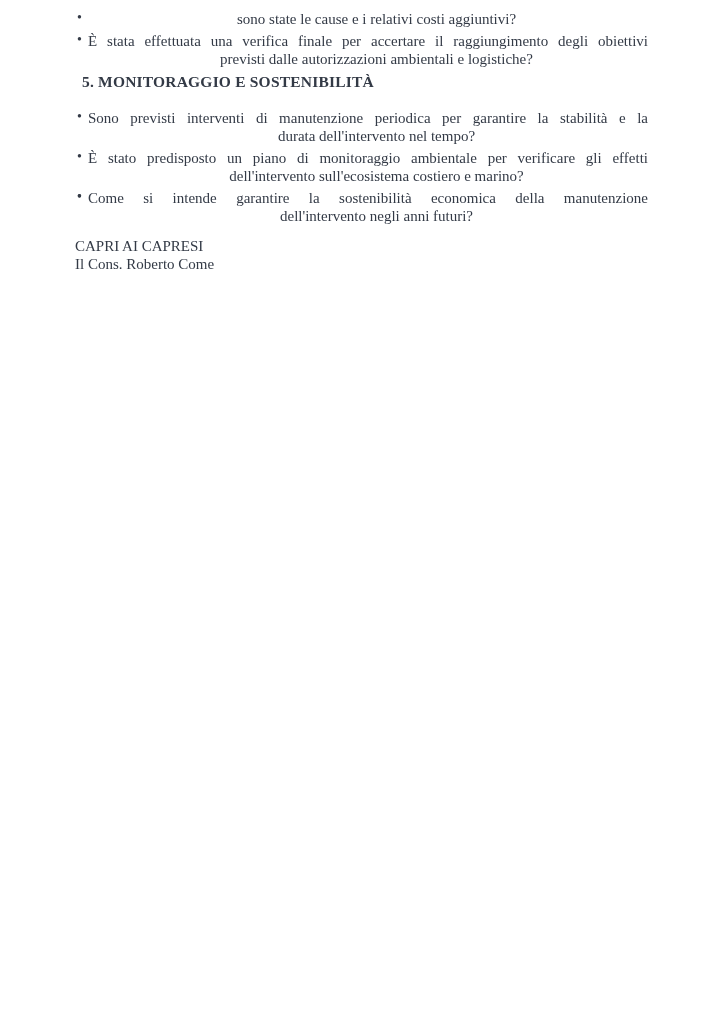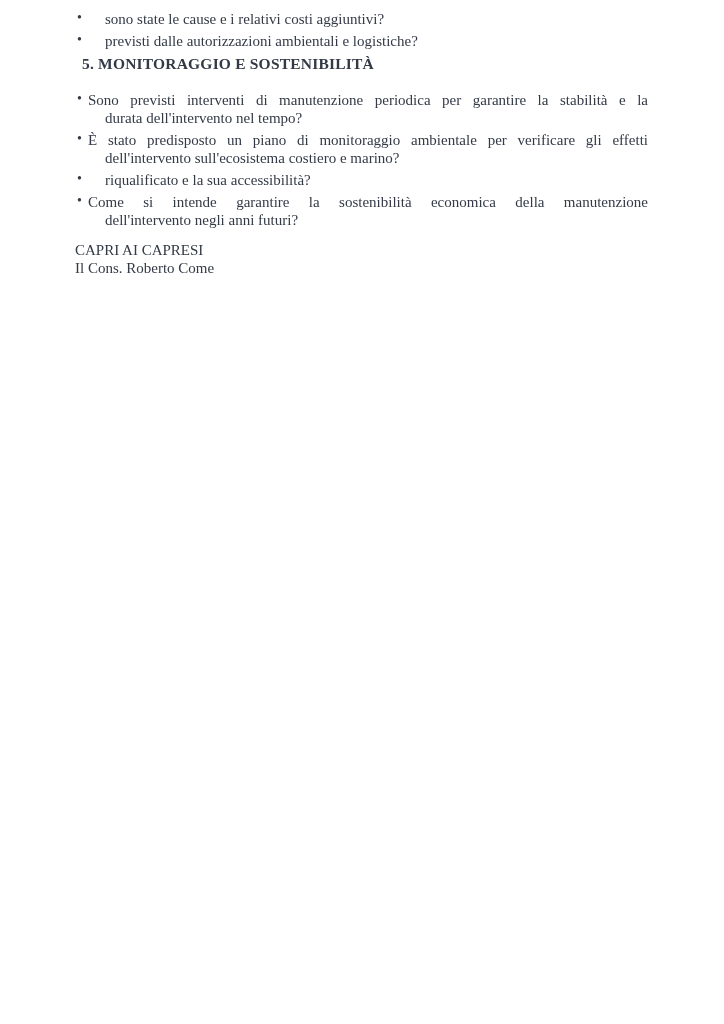--- a/index.html
+++ b/index.html
@@ -34,21 +34,21 @@
   }
   .line {
     display: block;
   }
   .line-first {
     margin-left: -17px;
     text-align: justify;
     text-align-last: justify;
   }
   .line-last {
-    text-align: left;
+    text-align: center;
   }
   .section-heading {
     font-weight: bold;
     font-size: 15.5px;
     line-height: 19px;
     margin: 0 0 18px 7px;
     letter-spacing: 0.2px;
   }
   .signature {
     margin-top: 12px;
@@ -64,40 +64,40 @@
 <div class="page">
   <div class="content">
 
     <div class="bullet-item">
       <span class="bullet-marker">•</span>
       <span class="line line-last">sono state le cause e i relativi costi aggiuntivi?</span>
     </div>
 
     <div class="bullet-item">
       <span class="bullet-marker">•</span>
+      <span class="line line-first">È stata effettuata una verifica finale per accertare il raggiungimento degli obiettivi</span>
       <span class="line line-last">previsti dalle autorizzazioni ambientali e logistiche?</span>
     </div>
 
     <div class="section-heading">5. MONITORAGGIO E SOSTENIBILITÀ</div>
 
     <div class="bullet-item">
       <span class="bullet-marker">•</span>
       <span class="line line-first">Sono previsti interventi di manutenzione periodica per garantire la stabilità e la</span>
       <span class="line line-last">durata dell'intervento nel tempo?</span>
     </div>
 
     <div class="bullet-item">
       <span class="bullet-marker">•</span>
       <span class="line line-first">È stato predisposto un piano di monitoraggio ambientale per verificare gli effetti</span>
       <span class="line line-last">dell'intervento sull'ecosistema costiero e marino?</span>
     </div>
 
     <div class="bullet-item">
       <span class="bullet-marker">•</span>
-      <span class="line line-last">riqualificato e la sua accessibilità?</span>
     </div>
 
     <div class="bullet-item">
       <span class="bullet-marker">•</span>
       <span class="line line-first">Come si intende garantire la sostenibilità economica della manutenzione</span>
       <span class="line line-last">dell'intervento negli anni futuri?</span>
     </div>
 
     <div class="signature">
       <span class="line">CAPRI AI CAPRESI</span>

